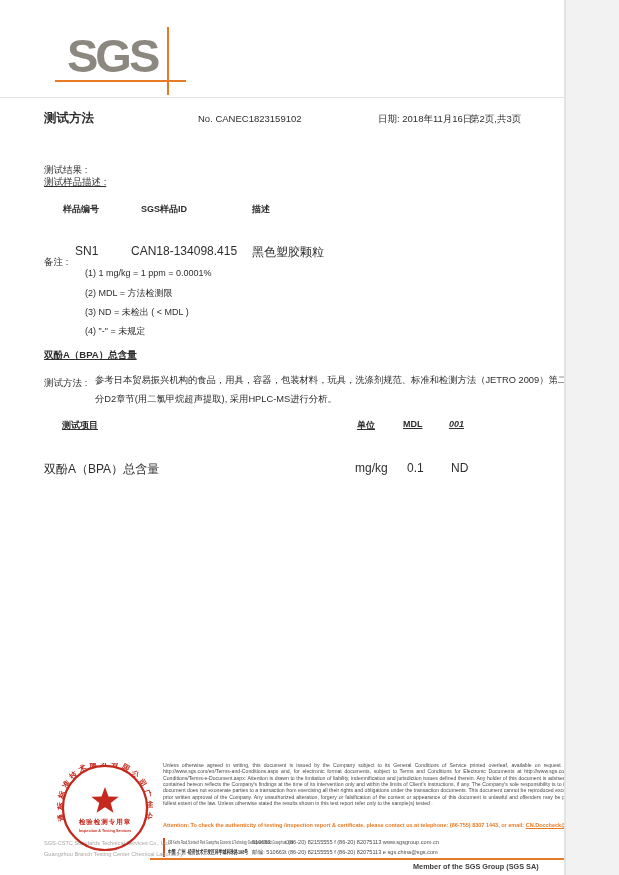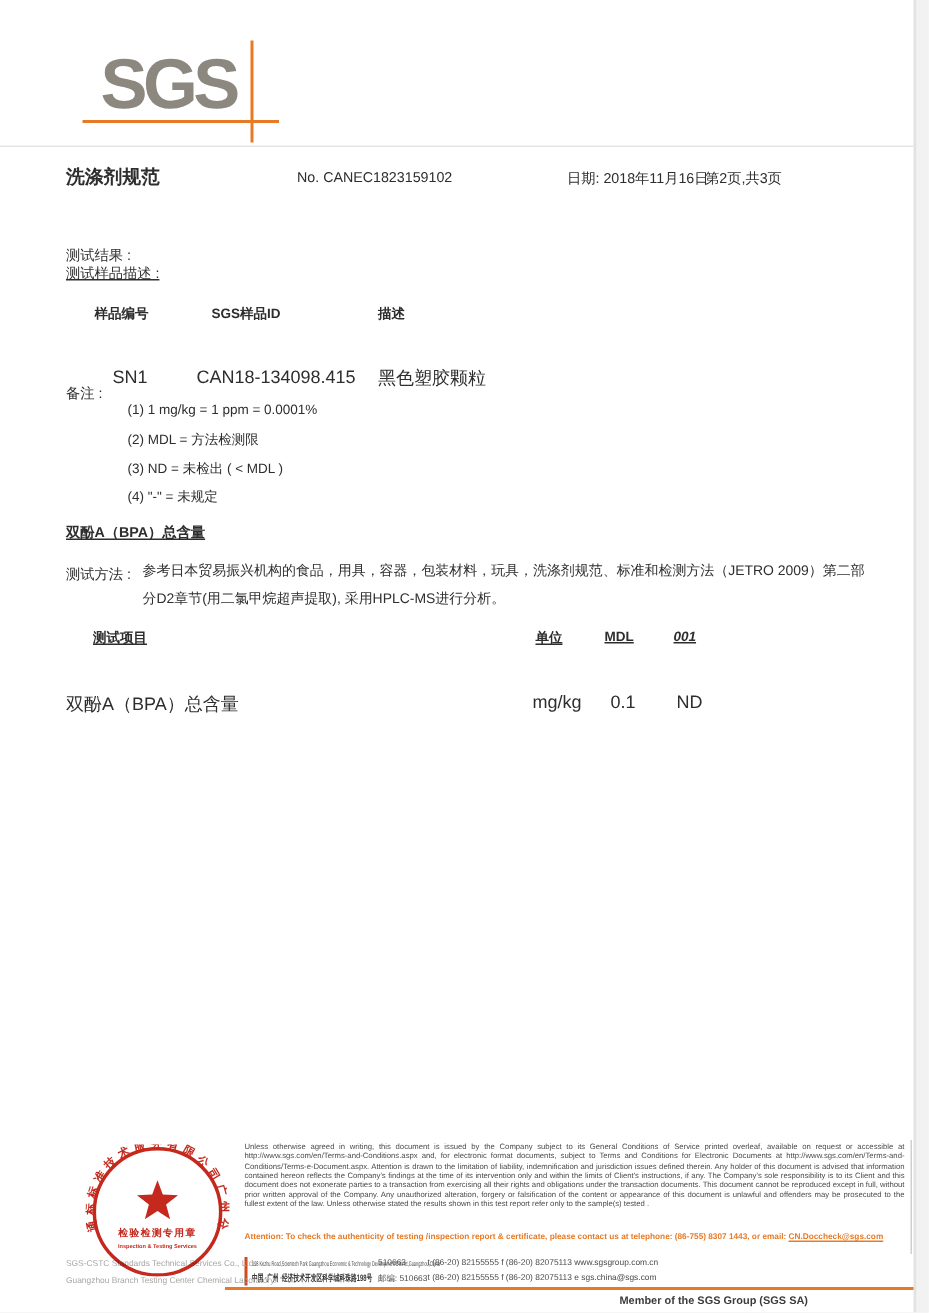--- a/index.html
+++ b/index.html
@@ -1,17 +1,17 @@
 <!DOCTYPE html>
 <html><head>
 <meta charset="utf-8">
 <style>
   html,body{margin:0;padding:0;background:#f2f2f2;}
   .page{
-    position:relative;width:611px;height:875px;background:#ffffff;
+    position:relative;width:566px;height:875px;background:#ffffff;
     font-family:"Liberation Sans",sans-serif;color:#333;overflow:hidden;
     border-right:2px solid #e3e3e1;box-sizing:border-box;
   }
   .abs{position:absolute;}
   
   .logo-text{font-weight:bold;font-size:47px;letter-spacing:-3px;color:#8c8880;line-height:1;}
   .logo-hline{height:2px;background:#e87a25;}
   .logo-vline{width:2px;background:#e87a25;}
   .top-rule{height:1px;background:#e4e4e2;}
   
@@ -49,21 +49,21 @@
 </head>
 <body>
 
 <div class="page">
 
   <div class="abs logo-text" style="left:67px;top:32px;">SGS</div>
   <div class="abs logo-hline" style="left:55px;top:80px;width:131px;"></div>
   <div class="abs logo-vline" style="left:167px;top:27px;height:68px;"></div>
   <div class="abs top-rule" style="left:0;top:97px;width:619px;"></div>
 
-  <div class="abs doc-title" style="left:44px;top:110px;">洗涤剂规范</div>
+  <div class="abs doc-title" style="left:44px;top:110px;">测试方法</div>
   <div class="abs hdr" style="left:198px;top:113px;">No. CANEC1823159102</div>
   <div class="abs hdr" style="left:378px;top:113px;">日期: 2018年11月16日</div>
   <div class="abs hdr" style="left:470px;top:113px;">第2页,共3页</div>
 
   <div class="abs lbl" style="left:44px;top:164px;">测试结果 :</div>
 
   <div class="abs ulbl" style="left:44px;top:176px;font-weight:normal;">测试样品描述 :</div>
 
   <div class="abs cell-h" style="left:63px;top:203px;">样品编号</div>
   <div class="abs cell-h" style="left:141px;top:203px;">SGS样品ID</div>

